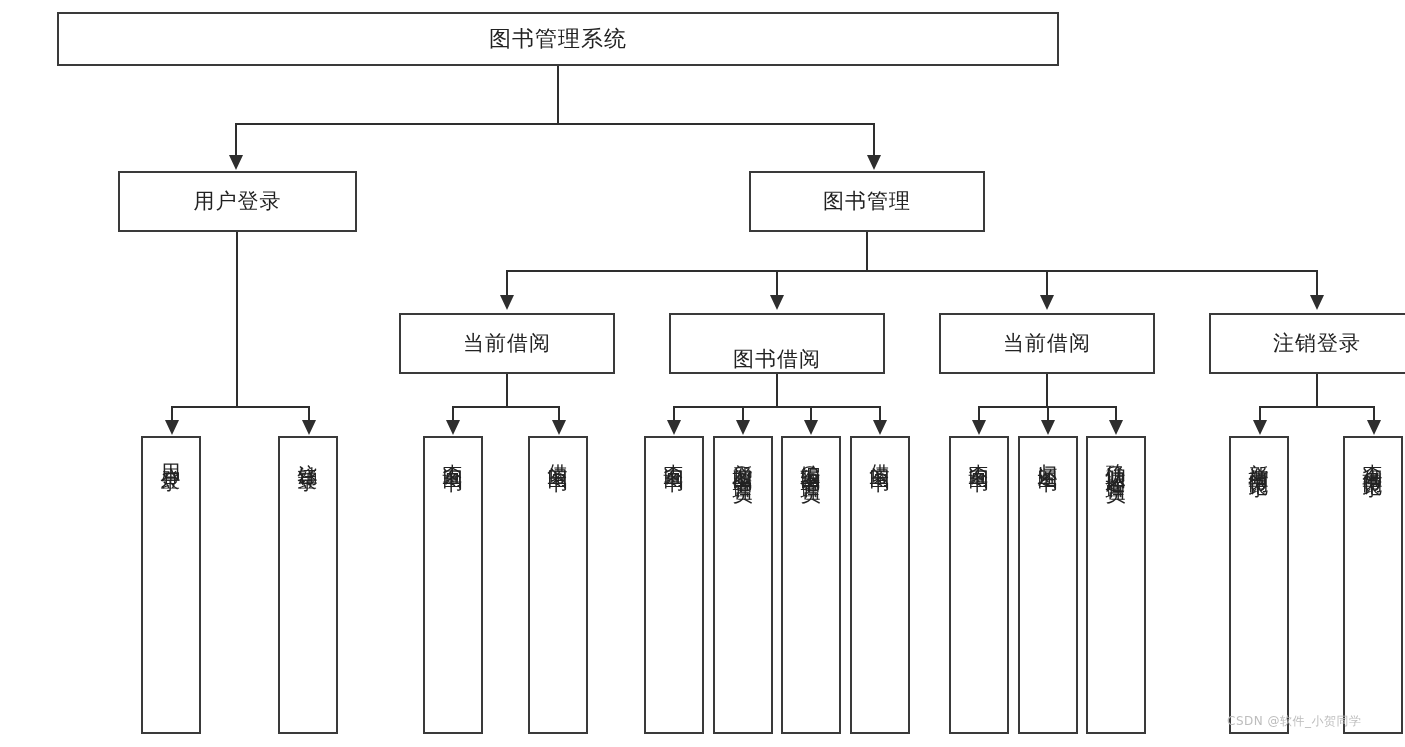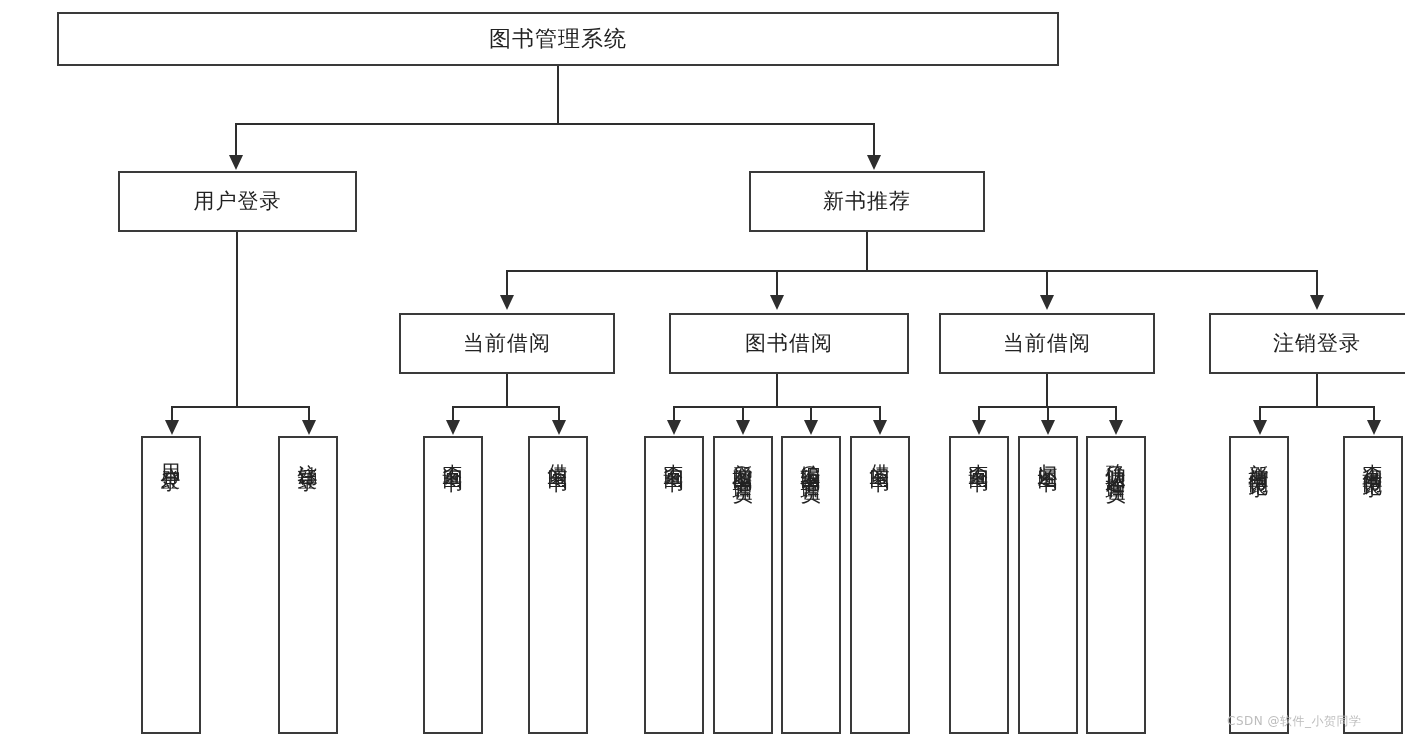--- a/index.html
+++ b/index.html
@@ -97,21 +97,21 @@
   <div class="hline" style="left:198px; top:123px; width:639px;"></div>
   <div class="vline" style="left:198px; top:123px; height:33px;"></div>
   <div class="arrow" style="left:192px; top:155px;"></div>
   <div class="vline" style="left:836px; top:123px; height:33px;"></div>
   <div class="arrow" style="left:830px; top:155px;"></div>
 
   <div class="node" style="left:81px; top:171px; width:239px; height:61px;">
     <span class="label">用户登录</span>
   </div>
   <div class="node" style="left:712px; top:171px; width:236px; height:61px;">
-    <span class="label">新书推荐</span>
+    <span class="label">图书管理</span>
   </div>
 
   <div class="vline" style="left:199px; top:232px; height:176px;"></div>
   <div class="hline" style="left:134px; top:406px; width:137px;"></div>
   <div class="vline" style="left:134px; top:406px; height:16px;"></div>
   <div class="arrow" style="left:128px; top:420px;"></div>
   <div class="vline" style="left:271px; top:406px; height:16px;"></div>
   <div class="arrow" style="left:265px; top:420px;"></div>
 
   <div class="vline" style="left:829px; top:232px; height:39px;"></div>
@@ -121,21 +121,21 @@
   <div class="vline" style="left:739px; top:270px; height:27px;"></div>
   <div class="arrow" style="left:733px; top:295px;"></div>
   <div class="vline" style="left:1009px; top:270px; height:27px;"></div>
   <div class="arrow" style="left:1003px; top:295px;"></div>
   <div class="vline" style="left:1279px; top:270px; height:27px;"></div>
   <div class="arrow" style="left:1273px; top:295px;"></div>
 
   <div class="node" style="left:362px; top:313px; width:216px; height:61px;">
     <span class="label">当前借阅</span>
   </div>
-  <div class="node" style="left:632px; top:313px; width:240px; height:61px;">
+  <div class="node" style="left:632px; top:313px; width:216px; height:61px;align-items:flex-end;">
     <span class="label">图书借阅</span>
   </div>
   <div class="node" style="left:902px; top:313px; width:216px; height:61px;">
     <span class="label">当前借阅</span>
   </div>
   <div class="node" style="left:1172px; top:313px; width:216px; height:61px;">
     <span class="label">注销登录</span>
   </div>
 
   <div class="vline" style="left:469px; top:374px; height:34px;"></div>

